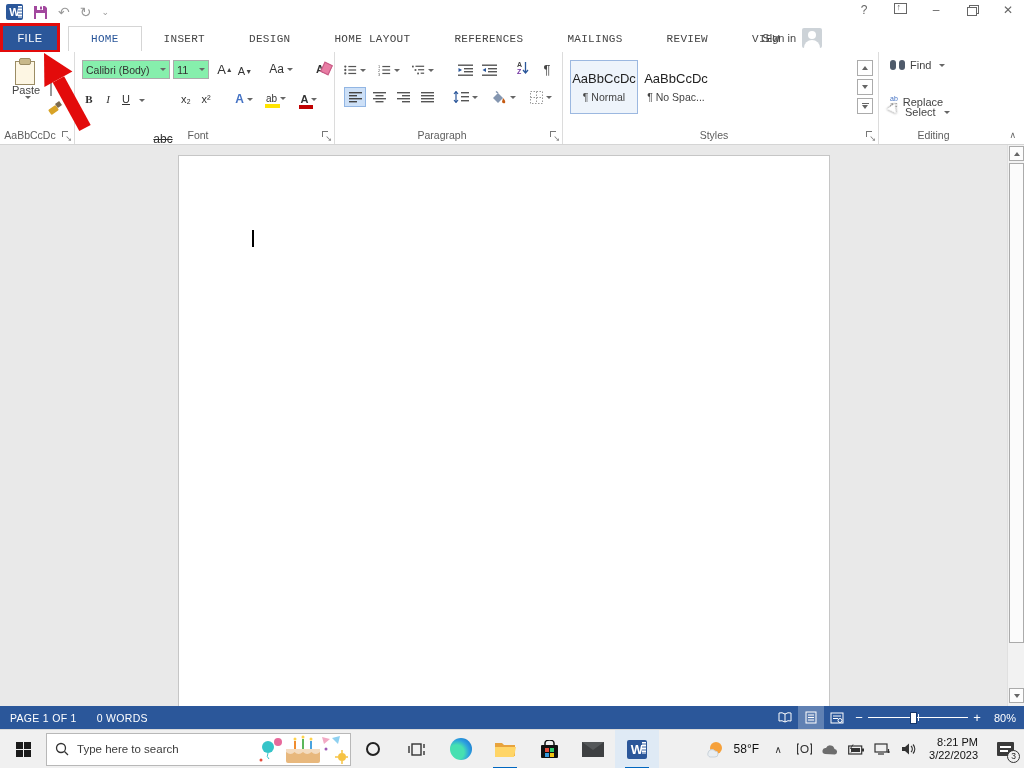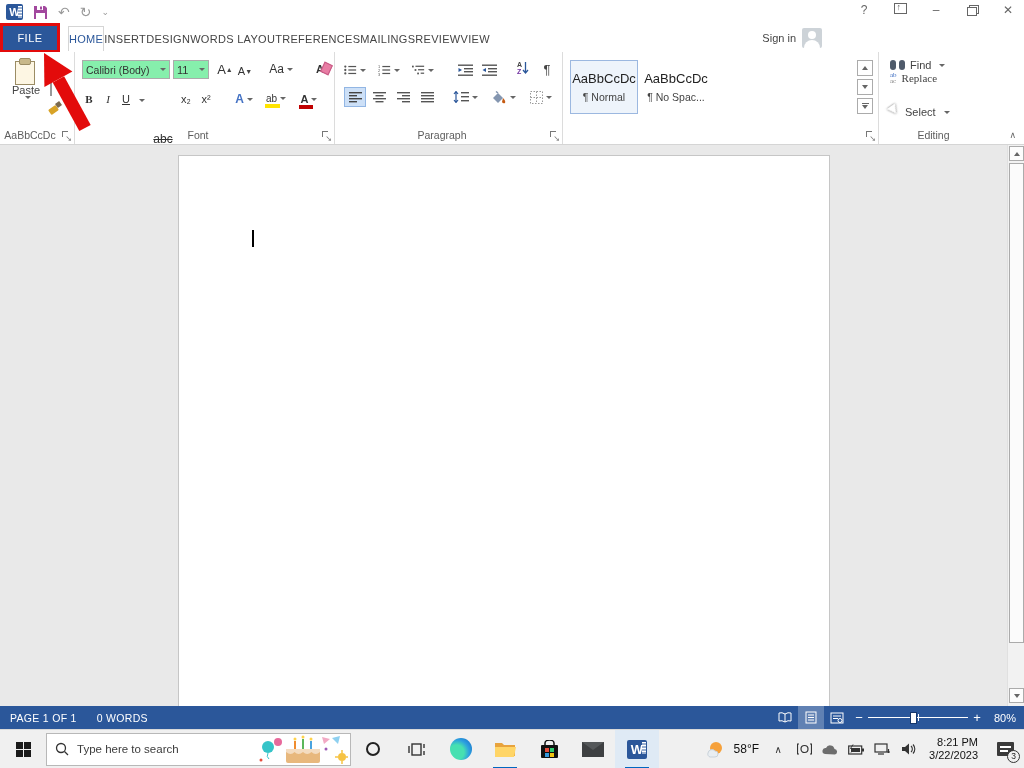--- a/index.html
+++ b/index.html
@@ -26,22 +26,22 @@
     font-weight:bold; font-size:11px; display:flex; align-items:center; justify-content:center; position:relative; }
   .wlogo::after { content:""; position:absolute; right:1px; top:2px; width:4px; height:12px;
     background:repeating-linear-gradient(#fff 0 1px, #9ab0d0 1px 3px); }
 
   
   #tabrow { position:absolute; left:0; top:25px; width:828px; height:27px; background:#fff; }
   #file-tab { position:absolute; left:3px; top:1px; width:54px; height:24px; background:#2b579a;
     color:#fff; font-size:11px; letter-spacing:.5px; display:flex; align-items:center; justify-content:center;
     box-shadow:0 0 0 3px #e30b0b; }
   #main-tabs { position:absolute; left:68px; top:1px; height:25px; display:flex; }
-  .tab { padding:0 0; height:25px; display:flex; align-items:center; font-size:11px;
-    letter-spacing:.3px; color:#444; }
+  .tab { padding:0 22px; height:25px; display:flex; align-items:center; font-size:11px;
+    letter-spacing:.3px; color:#444;font-family:Liberation Mono, monospace; }
   .tab.active { color:#2b579a; background:#fff; border:1px solid #d5d5d5; border-bottom:none; }
   #signin { position:absolute; right:6px; top:3px; display:flex; align-items:center; gap:6px;
     font-size:11px; color:#444; }
   .avatar { width:20px; height:20px; background:#cdd3d8; border-radius:2px; position:relative; overflow:hidden; }
   .avatar::before { content:""; position:absolute; left:6px; top:3px; width:8px; height:8px; border-radius:50%; background:#fff; }
   .avatar::after { content:""; position:absolute; left:2px; top:12px; width:16px; height:10px; border-radius:8px 8px 0 0; background:#fff; }
 
   
   #ribbon { position:absolute; left:0; top:52px; width:1024px; height:93px; background:#fff;
     border-bottom:1px solid #d5d5d5; }
@@ -222,21 +222,21 @@
     <span class="cap">✕</span>
   </div>
 </div>
 
 <div id="tabrow">
   <div id="file-tab">FILE</div>
   <div id="main-tabs">
     <div class="tab active">HOME</div>
     <div class="tab">INSERT</div>
     <div class="tab">DESIGN</div>
-    <div class="tab">WORDS LAYOUT</div>
+    <div class="tab">HOME LAYOUT</div>
     <div class="tab">REFERENCES</div>
     <div class="tab">MAILINGS</div>
     <div class="tab">REVIEW</div>
     <div class="tab">VIEW</div>
   </div>
   <div id="signin">
     <span>Sign in</span>
     <span class="avatar"></span>
   </div>
 </div>
@@ -442,30 +442,31 @@
       </div>
     <div class="st-scroll" style="left:293px; top:27px;">
         <span class="tri-dn"></span>
       </div>
     <div class="st-scroll" style="left:293px; top:46px;">
         <span class="more-bar">
           <span class="bar"></span>
           <span class="tri-dn"></span>
         </span>
       </div>
+    <div class="group-label">Styles</div>
     <span class="launcher"></span>
   </div>
 
   <div class="group" id="grp-editing">
     <div class="edit-row" style="top:7px;">
       <span class="binoc"></span>
       <span>Find</span>
       <span class="car"></span>
     </div>
-    <div class="edit-row" style="top:20px;font-family:Liberation Serif, serif;">
+    <div class="edit-row" style="top:44px;">
       <span class="replace-ico">
         <span class="t">ab</span>
         <span class="b">ac</span>
       </span>
       <span>Replace</span>
     </div>
     <div class="edit-row" style="top:53px;">
       <span class="sel-arrow"></span>
       <span>Select</span>
       <span class="car"></span>

